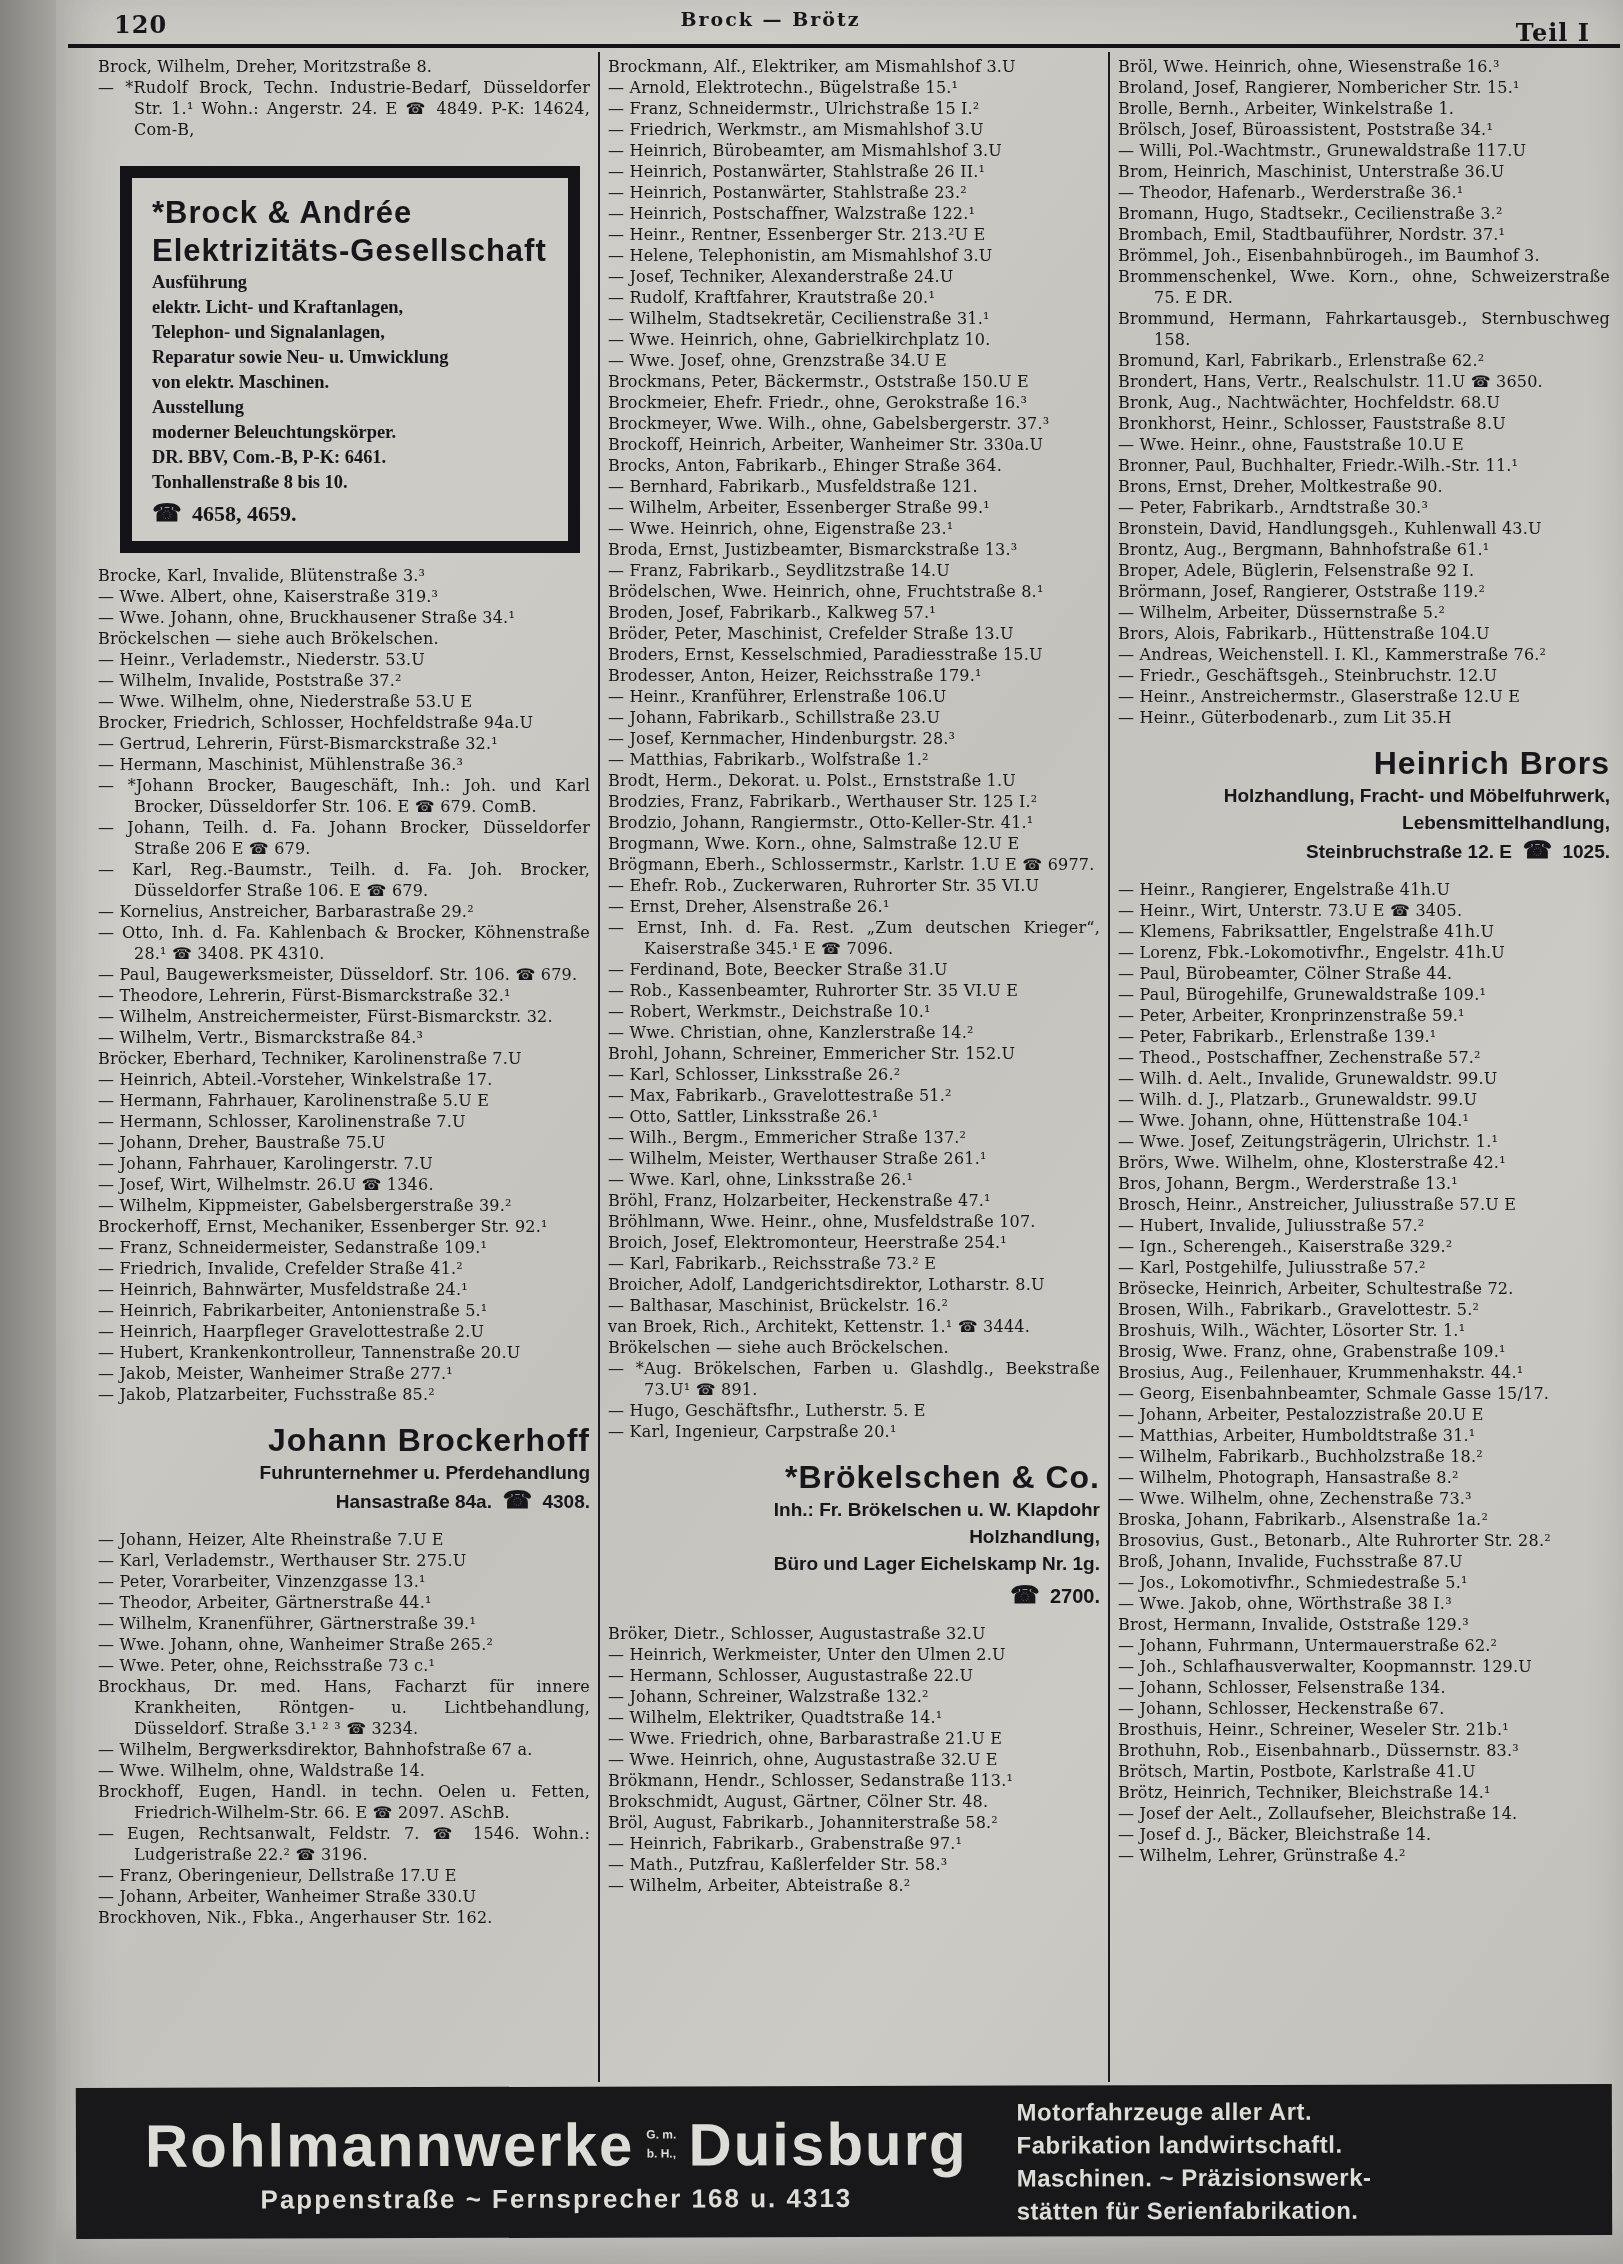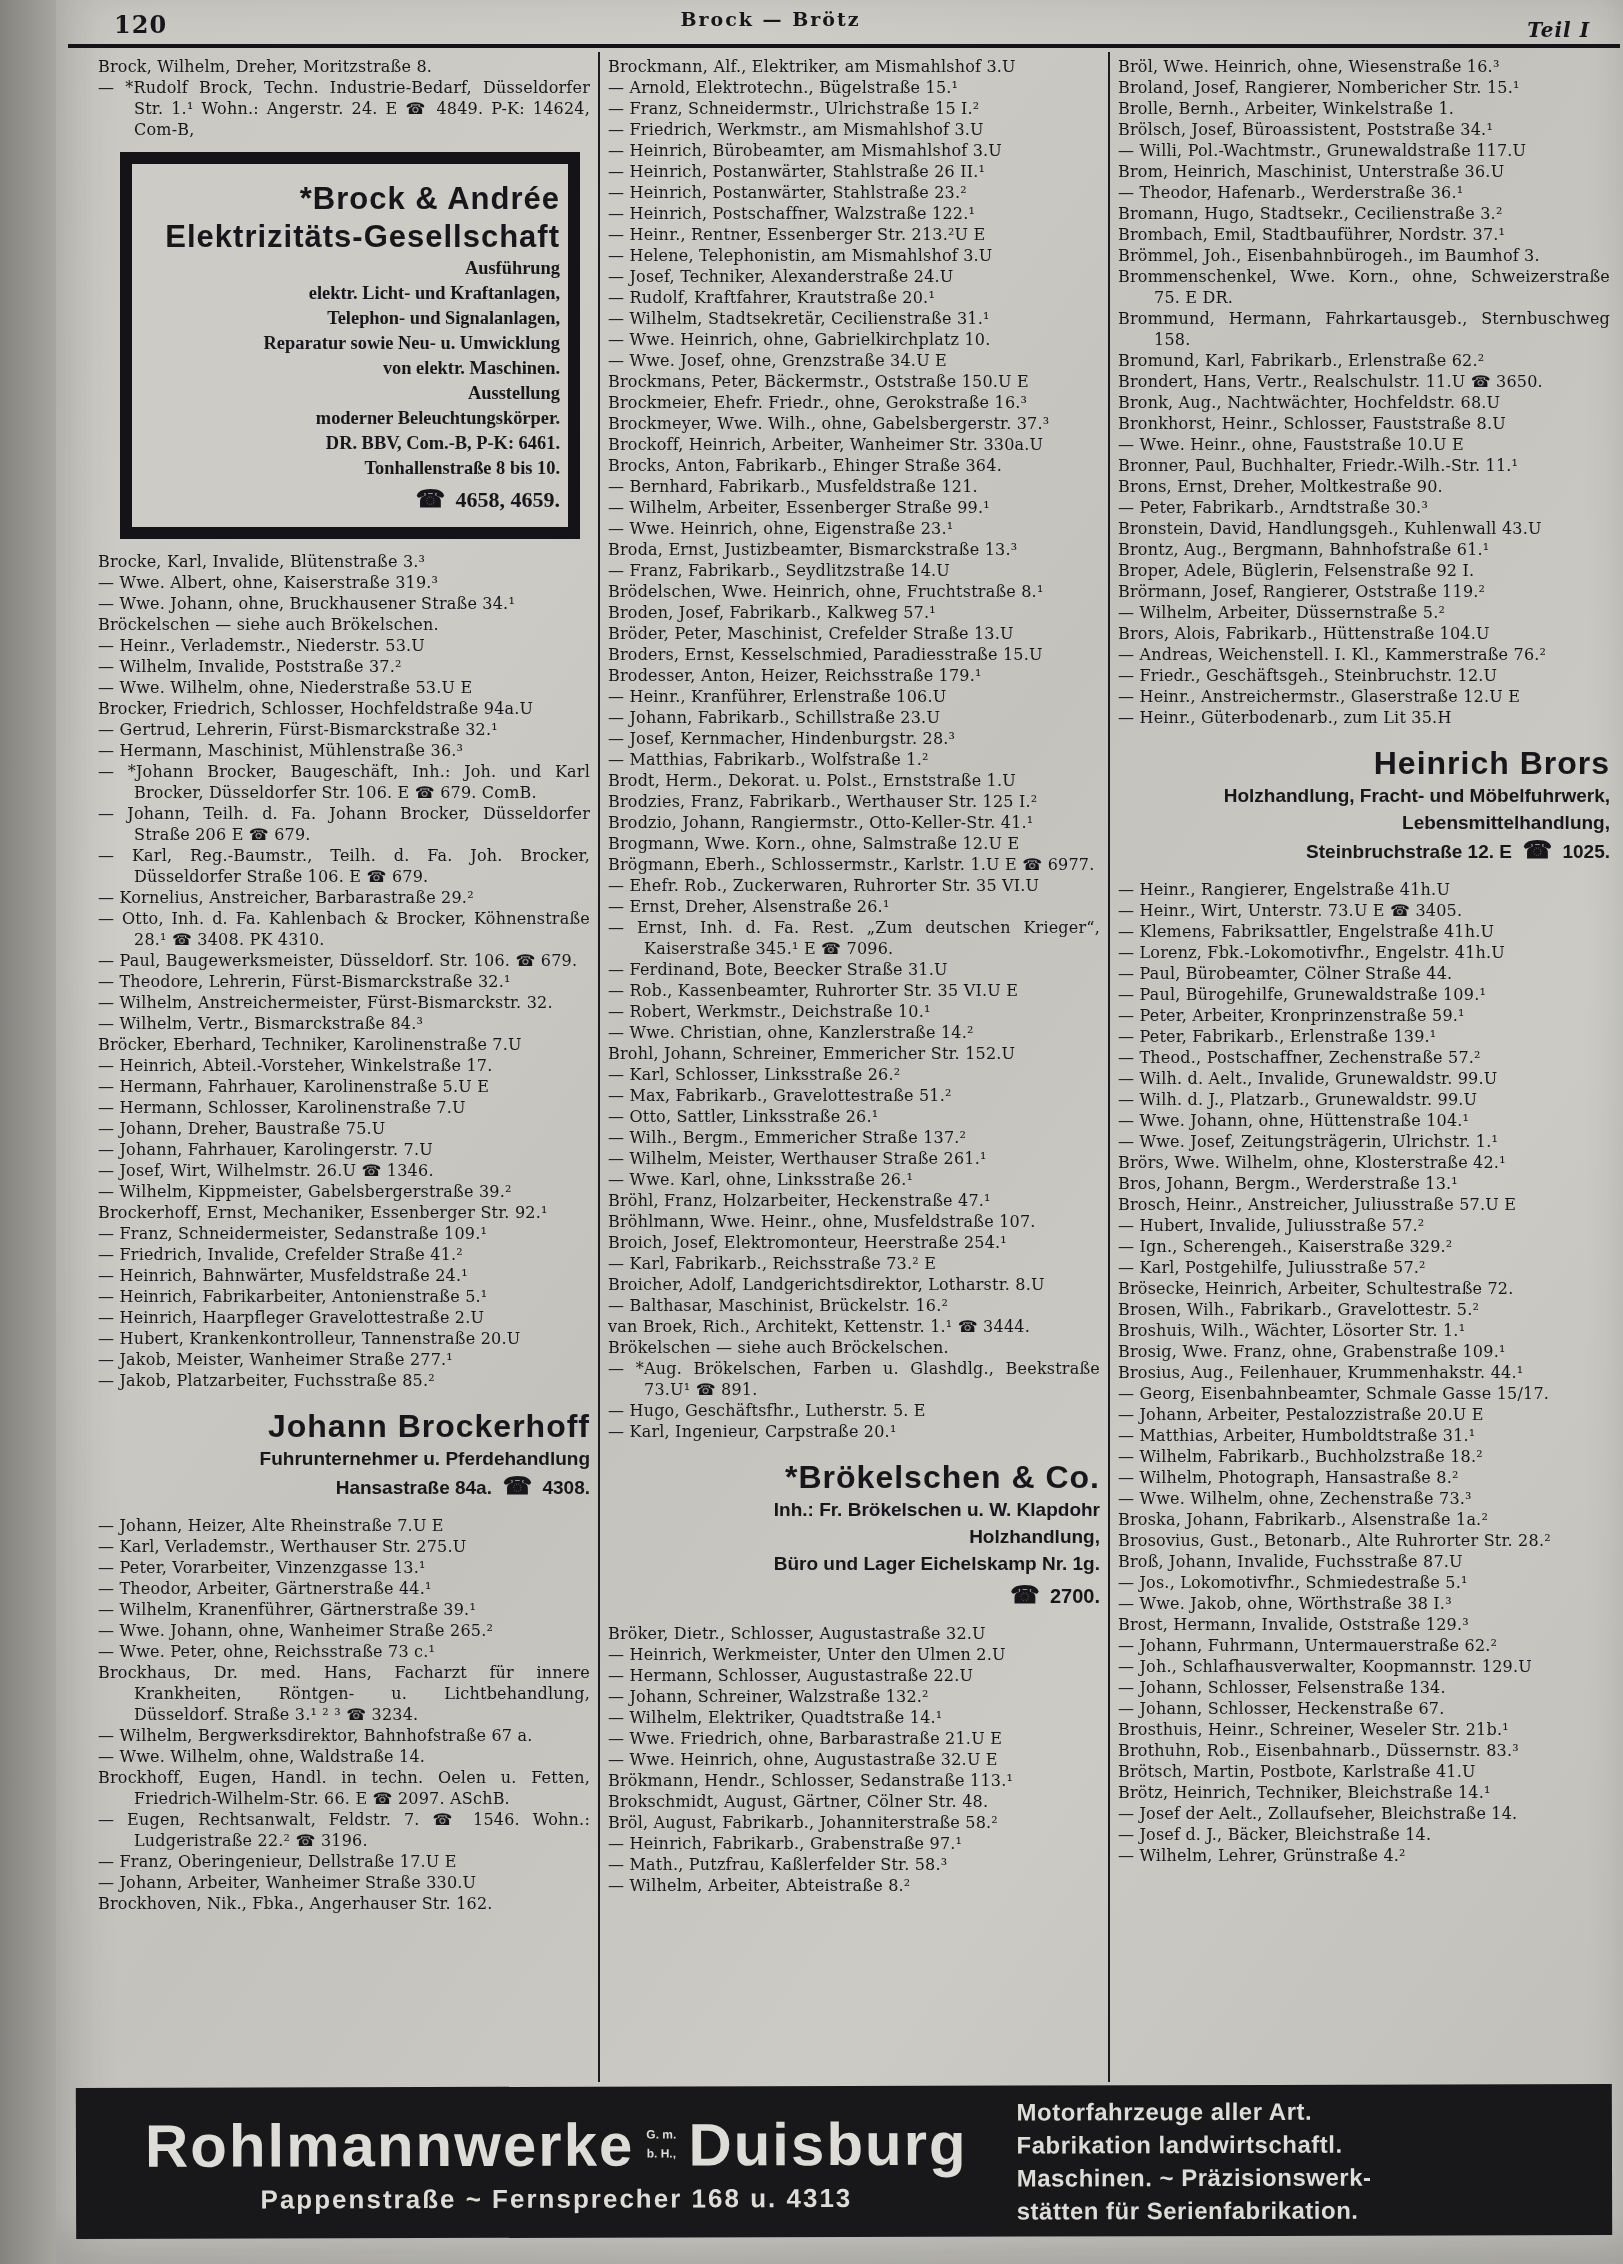--- a/index.html
+++ b/index.html
@@ -17,38 +17,38 @@
   }
   .paper{
     position:absolute;left:56px;top:0;right:0;bottom:0;
     background:linear-gradient(125deg,#c8c7c2 0%,#cdccc7 22%,#c3c2bd 47%,#cbcac5 70%,#bfbeb9 100%);
     box-shadow:inset 0 -30px 40px rgba(0,0,0,.12), inset 30px 0 40px rgba(0,0,0,.07);
   }
   
   .hdr{position:absolute;top:4px;left:0;right:0;height:38px;}
   .hdr .pageno{position:absolute;left:58px;top:6px;font-size:24px;font-weight:bold;letter-spacing:1px;}
   .hdr .title{position:absolute;left:0;right:139px;top:4px;text-align:center;font-size:19px;font-weight:bold;letter-spacing:2px;}
-  .hdr .part{position:absolute;right:34px;top:14px;font-size:20px;font-weight:bold;font-style:italic;letter-spacing:1px;}
+  .hdr .part{position:absolute;right:34px;top:14px;font-size:24px;font-weight:bold;letter-spacing:1px;}
   .hdr-rule{position:absolute;top:44px;left:12px;right:4px;height:4px;background:#141318;}
   
   .cols{
     position:absolute;top:52px;left:34px;right:6px;height:2030px;
     display:flex;align-items:stretch;overflow:hidden;
   }
   .col{flex:1 1 0;padding:4px 8px 0 8px;overflow:hidden;}
   .vsep{width:2px;background:#1c1b21;}
   .entry{
     font-size:16px;line-height:21px;letter-spacing:0.2px;
     padding-left:36px;text-indent:-36px;text-align:justify;
   }
   
   .ad-box{
     border:12px solid #141318;background:#cccbc6;
-    margin:12px 10px 12px 22px;padding:16px 8px 14px;
-    text-align:right;
+    margin:26px 10px 12px 22px;padding:16px 20px 14px;
+    text-align:left;
   }
   .ad1-title{font-family:"Liberation Sans",sans-serif;font-weight:bold;font-size:31px;line-height:38px;letter-spacing:1px;}
   .ad-serif-line{font-family:"Liberation Serif",serif;font-weight:bold;font-size:18.4px;line-height:25px;}
   .ad-phone{font-family:"Liberation Serif",serif;font-weight:bold;font-size:22px;margin-top:4px;}
   .ph{font-size:24px;margin-right:10px;}
   
   .ad-center{text-align:right;margin:16px 0 14px;}
   .ad2-title{font-family:"Liberation Sans",sans-serif;font-weight:bold;font-size:32px;line-height:38px;letter-spacing:1px;}
   .ad2-line{font-family:"Liberation Sans",sans-serif;font-weight:bold;font-size:19px;line-height:27px;}
   .ad-center .ad-phone{font-family:"Liberation Sans",sans-serif;font-size:20px;}

